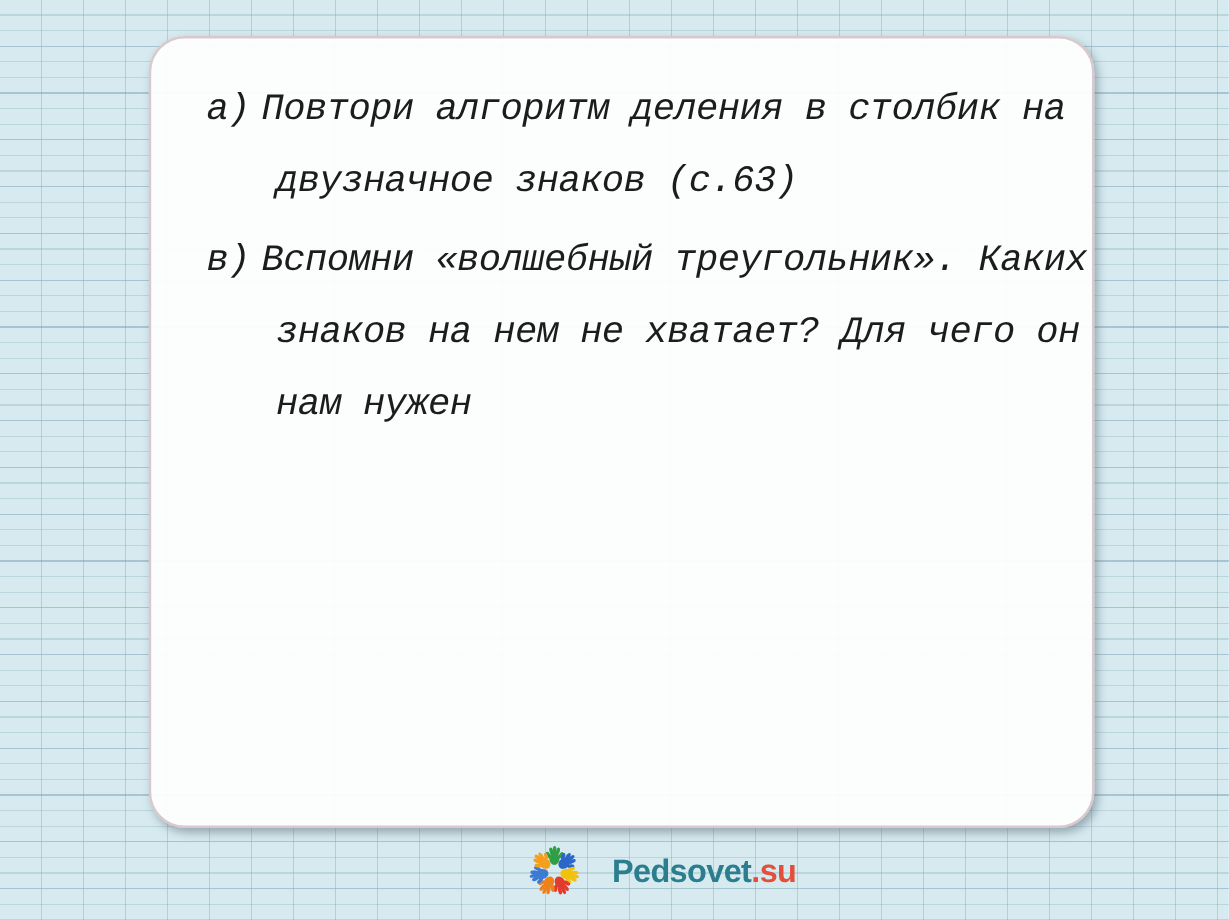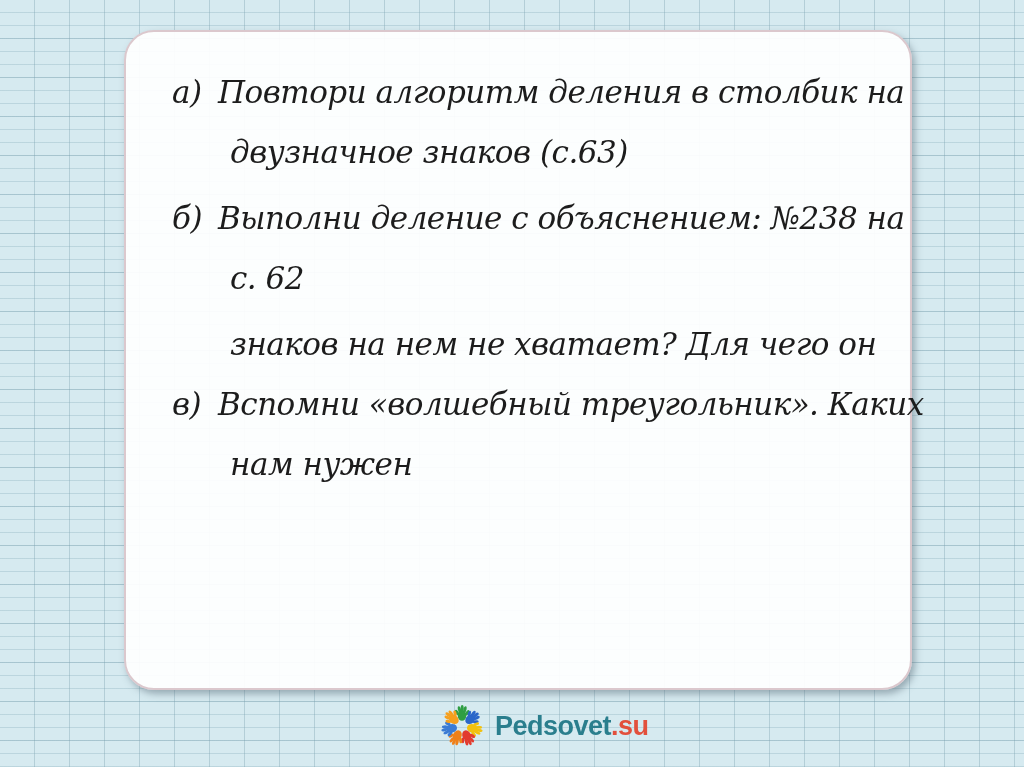--- a/index.html
+++ b/index.html
@@ -29,37 +29,37 @@
   }
   .text-block {
     position: absolute;
     left: 46px; top: 30px; right: 16px;
     color: #1c1c1c;
     font-style: italic;
     font-size: 31px;
     letter-spacing: -0.5px;
     z-index: 2;
   }
-  .item { margin-bottom: 6px; }
+  .item { margin-bottom: 6px; font-family: Liberation Mono, monospace; }
   .line { height: 60px; line-height: 60px; white-space: nowrap; }
   .line .marker { display: inline-block; width: 46px; }
   .line.cont { margin-left: 58px; }
   .triangle-box {
     position: absolute;
     left: 398px; top: 408px;
     width: 350px; height: 245px;
     background: #ffffff;
     z-index: 5;
   }
   .triangle-box svg { display: block; }
   .logo {
     position: absolute;
     left: 436px; top: 699px;
     height: 54px;
-    display: flex; align-items: center; gap: 7px;
+    display: flex; align-items: center; gap: 22px;
     z-index: 1;
   }
   .logo-text {
     font-family: "Liberation Sans", sans-serif;
     font-weight: bold;
     font-size: 27px;
     letter-spacing: -0.5px;
     white-space: nowrap;
   }
   .diagram-label {
@@ -76,32 +76,26 @@
   <div class="card">
     <div class="text-block">
 
       <div class="item">
         <div class="line">
           <span class="marker">а)</span><span>Повтори алгоритм деления в столбик на</span>
         </div>
         <div class="line cont">двузначное знаков (с.63)</div>
       </div>
 
-      <div class="item">
-        <div class="line">
-          <span class="marker">б)</span><span>Выполни деление с объяснением: №238 на</span>
-        </div>
-        <div class="line cont">с. 62</div>
-      </div>
 
       <div class="item">
-        <div class="line cont">знаков на нем не хватает? Для чего он</div>
         <div class="line">
           <span class="marker">в)</span><span>Вспомни «волшебный треугольник». Каких</span>
         </div>
+        <div class="line cont">знаков на нем не хватает? Для чего он</div>
         <div class="line cont">нам нужен</div>
       </div>
 
     </div>
   </div>
 
 
   <div class="logo">
     <svg width="52" height="52" viewBox="0 0 54 54">
       <defs>

